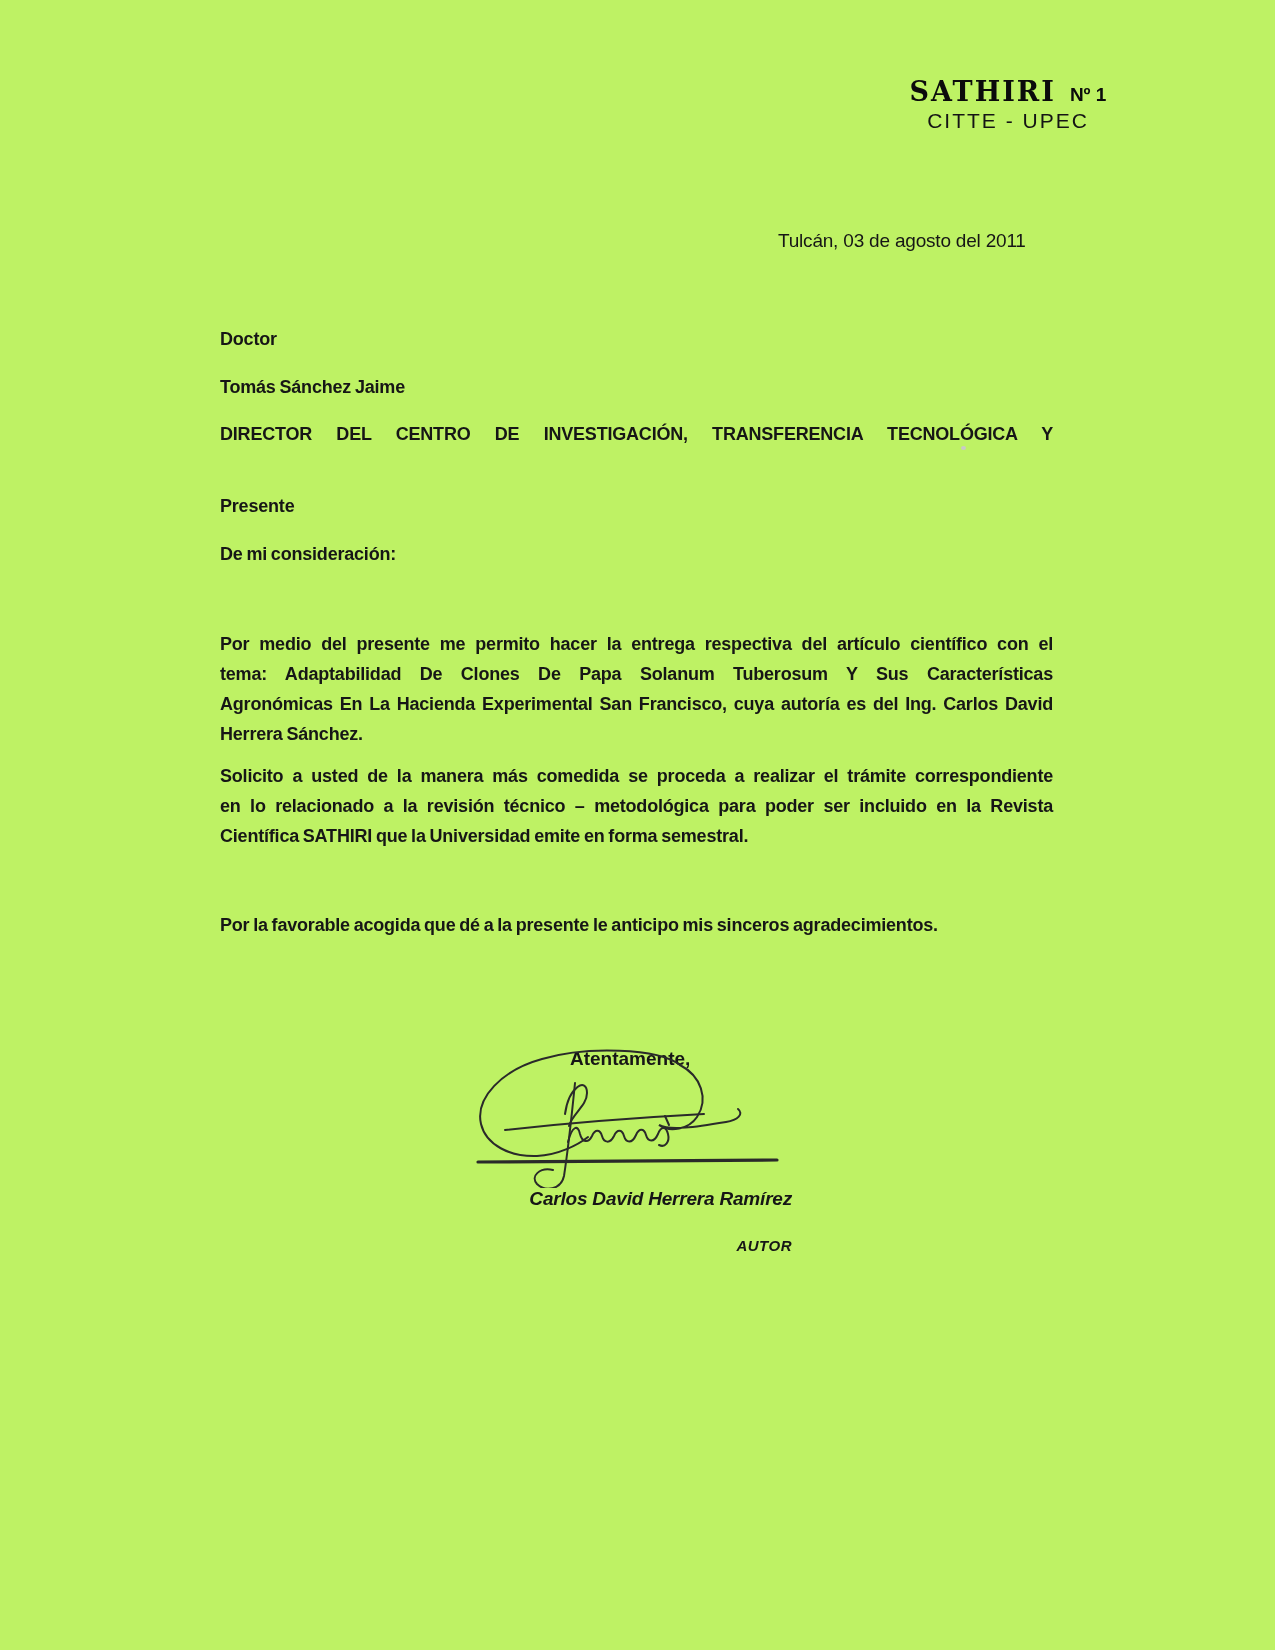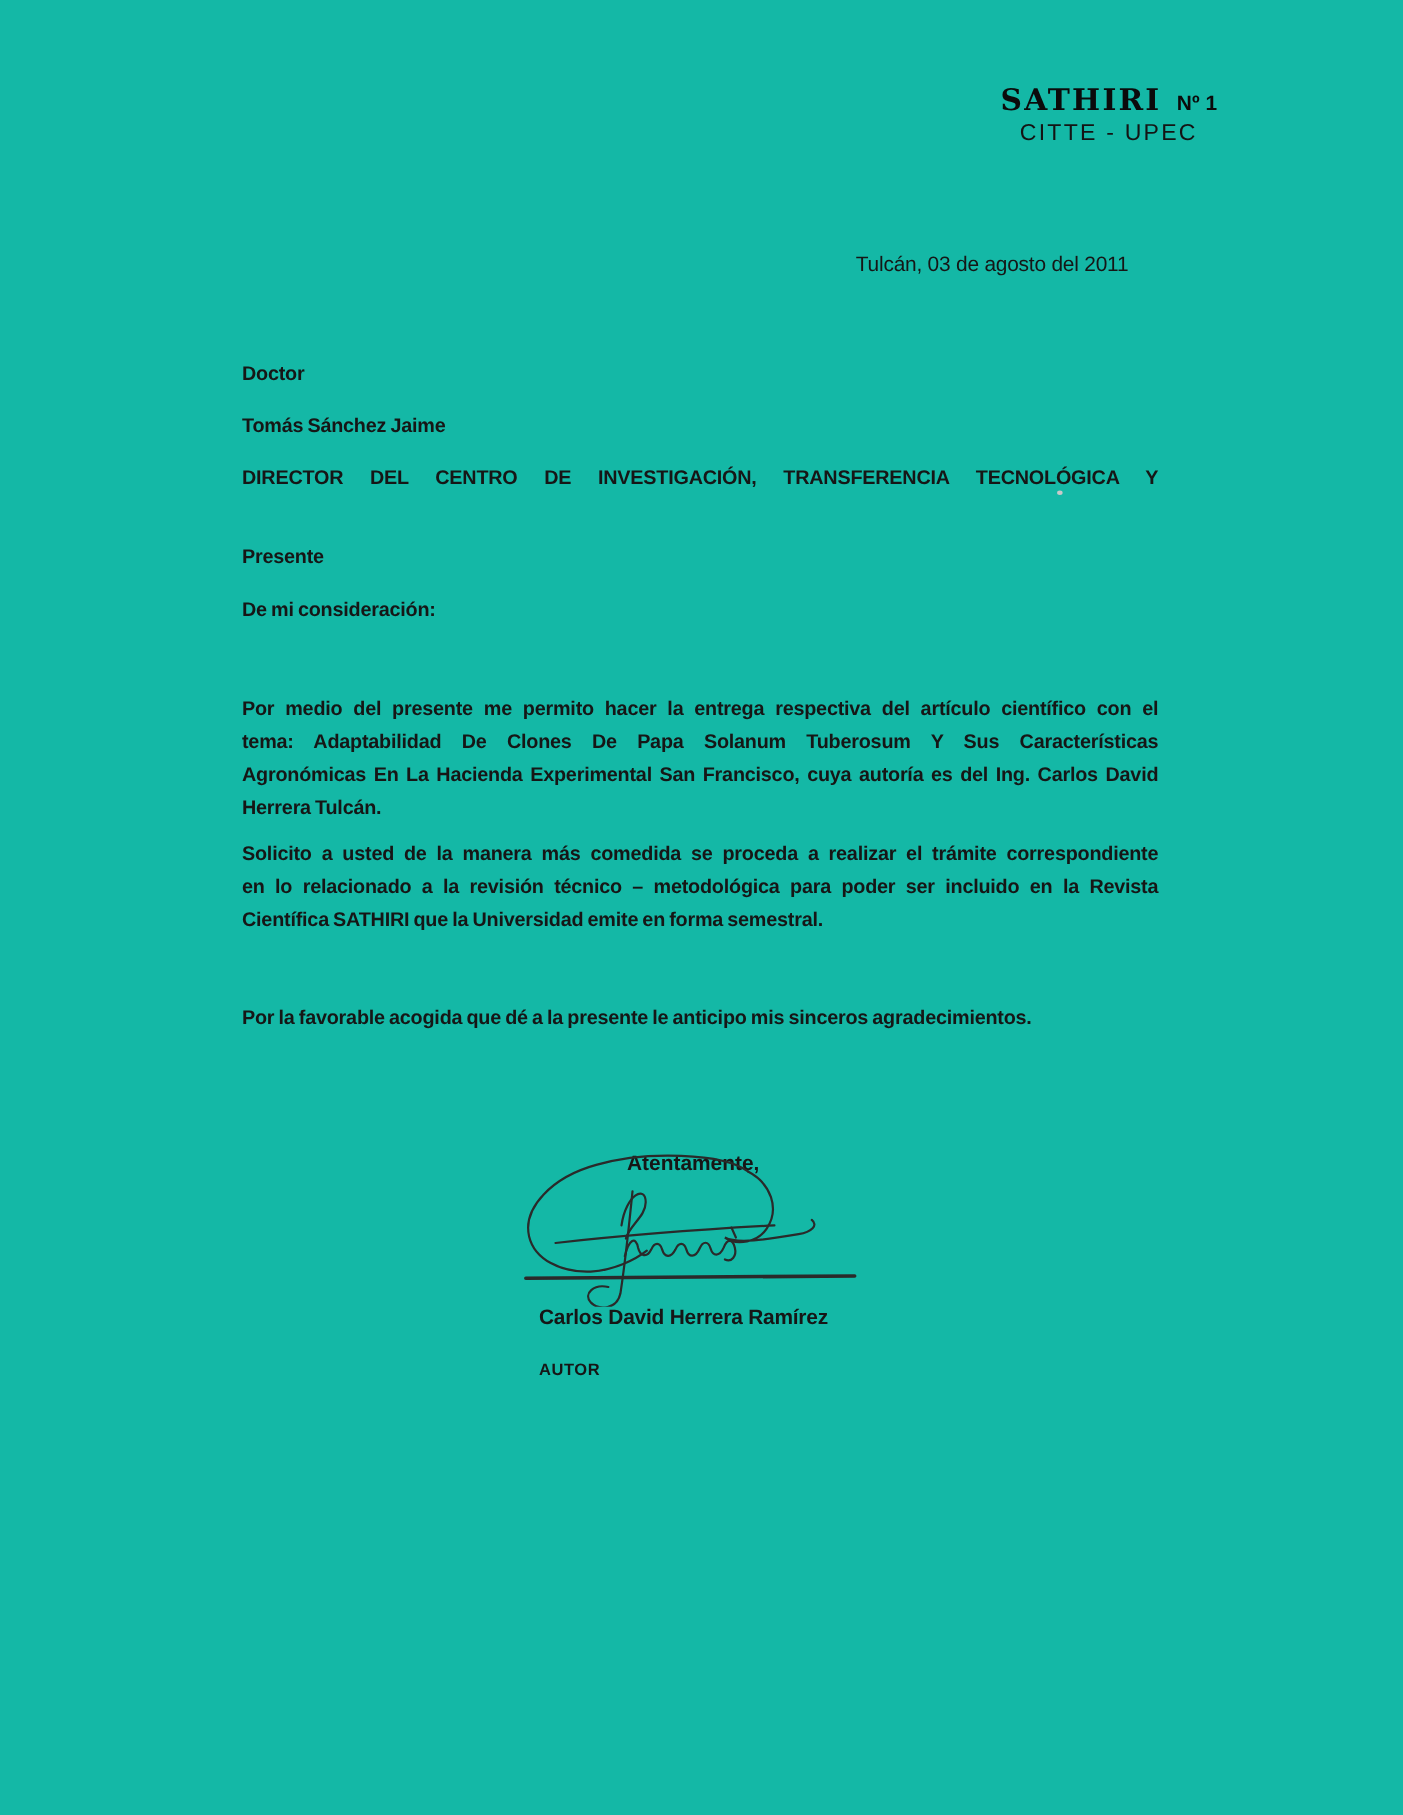--- a/index.html
+++ b/index.html
@@ -1,20 +1,20 @@
 <!DOCTYPE html>
 <html><head>
 <meta charset="utf-8">
 <style>
   html,body{margin:0;padding:0;background:#e8e8e8;}
   .page{
     position:relative;
     width:1275px;height:1650px;
     margin:0 auto;
-    background:#14b8a6;
+    background:#bef264;
     color:#161616;
     font-family:"Liberation Sans",sans-serif;
     overflow:hidden;
   }
   .abs{position:absolute;}
   
   .brand{left:878px;top:76px;width:260px;text-align:center;}
   .brand-line{display:flex;align-items:baseline;justify-content:center;gap:14px;}
   .brand-name{
     font-family:"DejaVu Serif",serif;
@@ -33,21 +33,21 @@
   .recip-name{top:372px;}
   .recip-title{top:419px;}
   .presente{top:491px;}
   .greeting{top:539px;}
   .para1{top:629px;}
   .para2{top:761px;}
   .para3{top:910px;}
   
   .valediction{left:570px;top:1048px;font-size:19px;font-weight:700;}
   .sig-svg{left:468px;top:1038px;}
-  .sig-block{left:490px;top:1188px;width:330px;text-align:left;}
+  .sig-block{left:462px;top:1188px;width:330px;text-align:right;font-style:italic;}
   .sig-name{font-size:19px;font-weight:700;letter-spacing:-0.2px;}
   .sig-role{margin-top:27px;font-size:15px;font-weight:700;letter-spacing:0.5px;}
   .speck{position:absolute;width:5px;height:4px;border-radius:50%;background:#c9c9c9;}
 </style>
 </head>
 <body>
 
 <div class="page">
 
   <div class="abs brand">
@@ -65,21 +65,21 @@
   <div class="abs col t recip-title">
       <div class="jline">DIRECTOR DEL CENTRO DE INVESTIGACIÓN, TRANSFERENCIA TECNOLÓGICA Y</div>
     </div>
   <div class="abs col t presente">Presente</div>
   <div class="abs col t greeting">De mi consideración:</div>
 
   <div class="abs col t para1">
       <div class="jline">Por medio del presente me permito hacer la entrega respectiva del artículo científico con el</div>
       <div class="jline">tema: Adaptabilidad De Clones De Papa Solanum Tuberosum Y Sus Características</div>
       <div class="jline">Agronómicas En La Hacienda Experimental San Francisco, cuya autoría es del Ing. Carlos David</div>
-      <div class="jline jlast">Herrera Tulcán.</div>
+      <div class="jline jlast">Herrera Sánchez.</div>
     </div>
   <div class="abs col t para2">
       <div class="jline">Solicito a usted de la manera más comedida se proceda a realizar el trámite correspondiente</div>
       <div class="jline">en lo relacionado a la revisión técnico – metodológica para poder ser incluido en la Revista</div>
       <div class="jline jlast">Científica SATHIRI que la Universidad emite en forma semestral.</div>
     </div>
   <div class="abs col t para3">Por la favorable acogida que dé a la presente le anticipo mis sinceros agradecimientos.</div>
 
   <div class="abs valediction">Atentamente,</div>
 

